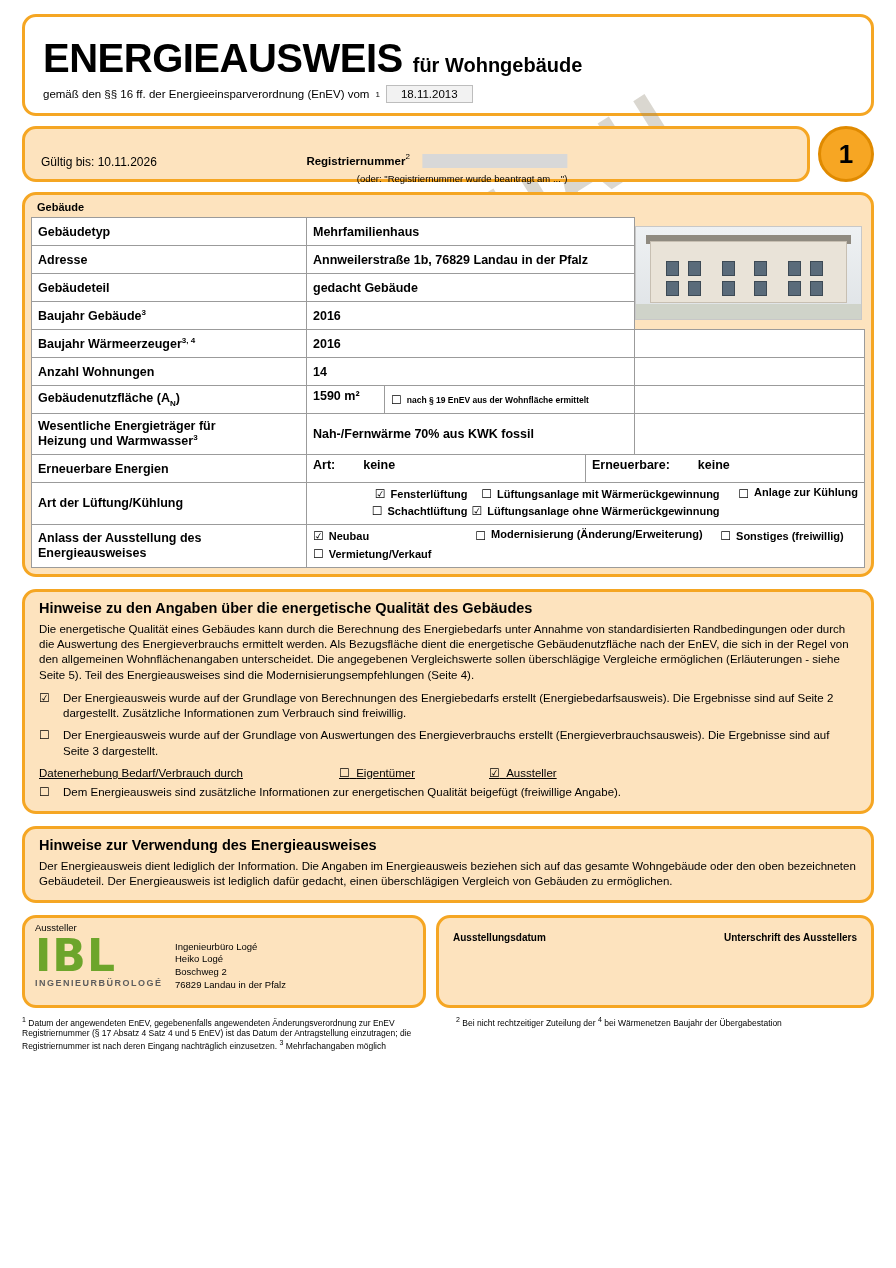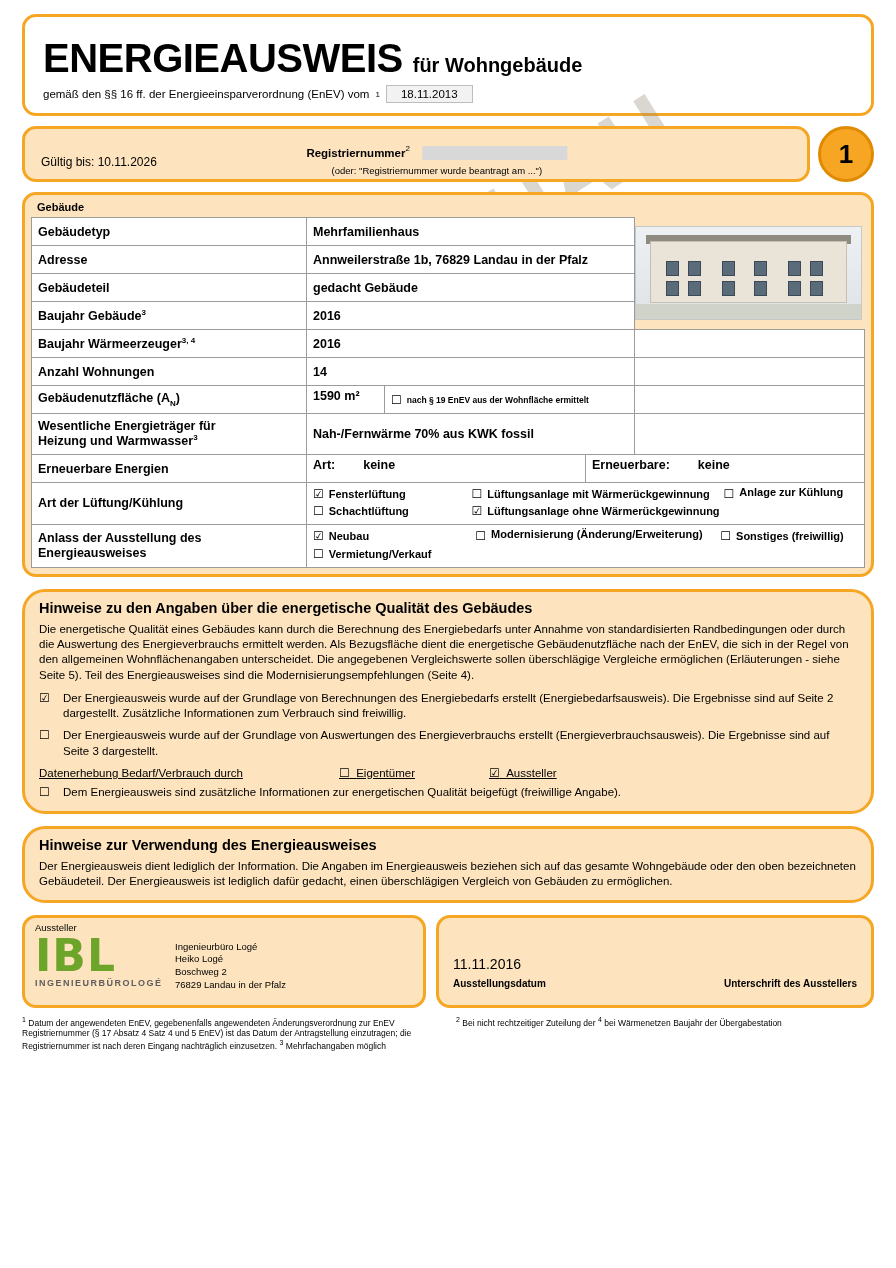--- a/index.html
+++ b/index.html
@@ -84,22 +84,22 @@
   }
   .gueltig {
     font-size: 12px;
     align-self: flex-end;
     margin-bottom: 2px;
   }
   .reg-right {
     position: absolute;
     left: 50%;
     transform: translateX(-42%);
-    top: 14px;
-    text-align: center;
+    top: 22px;
+    text-align: right;
   }
   .reg-label {
     font-size: 11.5px;
     font-weight: bold;
     display: inline-block;
     vertical-align: middle;
   }
   .reg-blank {
     display: inline-block;
     vertical-align: middle;
@@ -194,34 +194,34 @@
   .cb { font-family: "DejaVu Sans", sans-serif; font-size: 12px; }
   .two-line { line-height: 1.15; }
   .vent-cell, .anlass-cell {
     font-size: 11px;
     line-height: 1.45;
   }
   .vent-grid {
     display: grid;
     grid-template-columns: 1.15fr 1.75fr 1fr;
     column-gap: 4px;
+    text-align: right;
   }
   .anlass-grid {
     display: grid;
     grid-template-columns: 1.15fr 1.75fr 1fr;
     column-gap: 4px;
   }
   .opt { white-space: nowrap; }
   .opt .cb { margin-right: 5px; }
   
   .hinweis-box {
     background: #FDE3BE;
     padding: 8px 14px 10px 14px;
     margin-bottom: 12px;
-    border-radius: 23px;
   }
   .hinweis-title {
     font-size: 14.5px;
     font-weight: bold;
     margin-bottom: 6px;
   }
   .hinweis-p {
     font-size: 11.5px;
     line-height: 1.33;
     margin: 0 0 8px 0;
@@ -515,21 +515,20 @@
         </div>
         <div class="addr">
           <div>Ingenieurbüro Logé</div>
           <div>Heiko Logé</div>
           <div>Boschweg 2</div>
           <div>76829 Landau in der Pfalz</div>
         </div>
       </div>
     </div>
     <div class="sign-box">
-      <div class="sign-date">11.11.2016</div>
       <div class="sign-labels">
         <span>Ausstellungsdatum</span>
         <span>Unterschrift des Ausstellers</span>
       </div>
     </div>
   </div>
 
   <div class="footnotes">
     <div class="fn-col">
       <span class="fn-sup">1</span>

